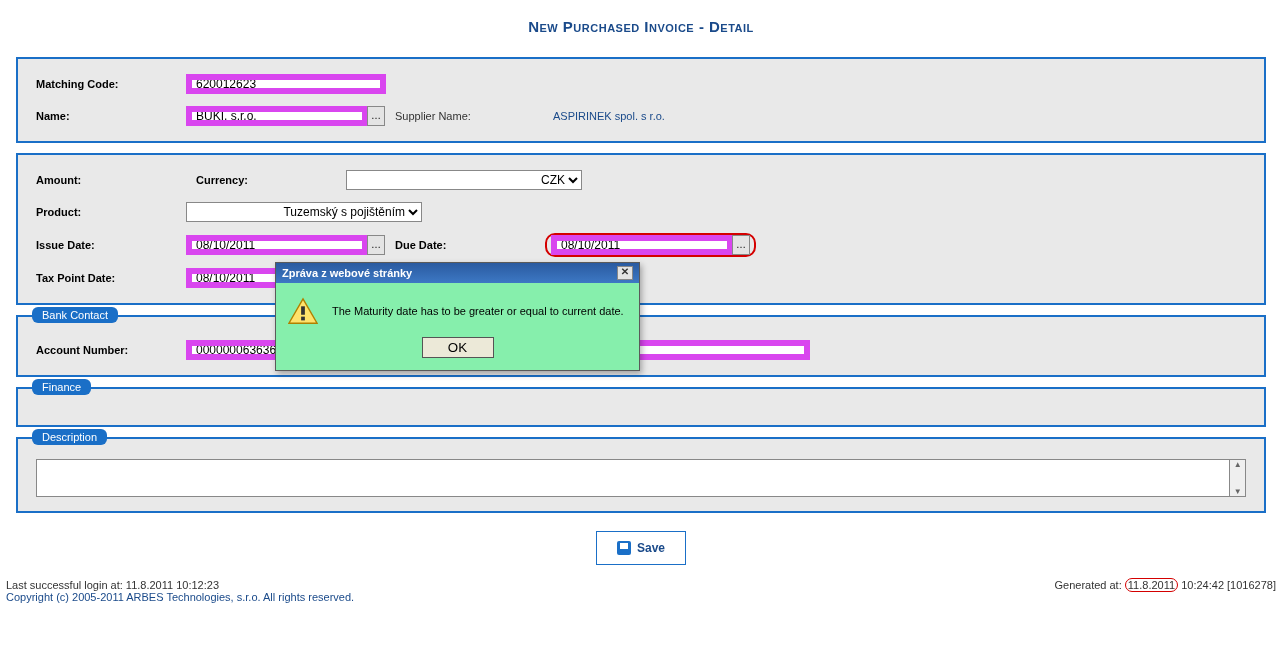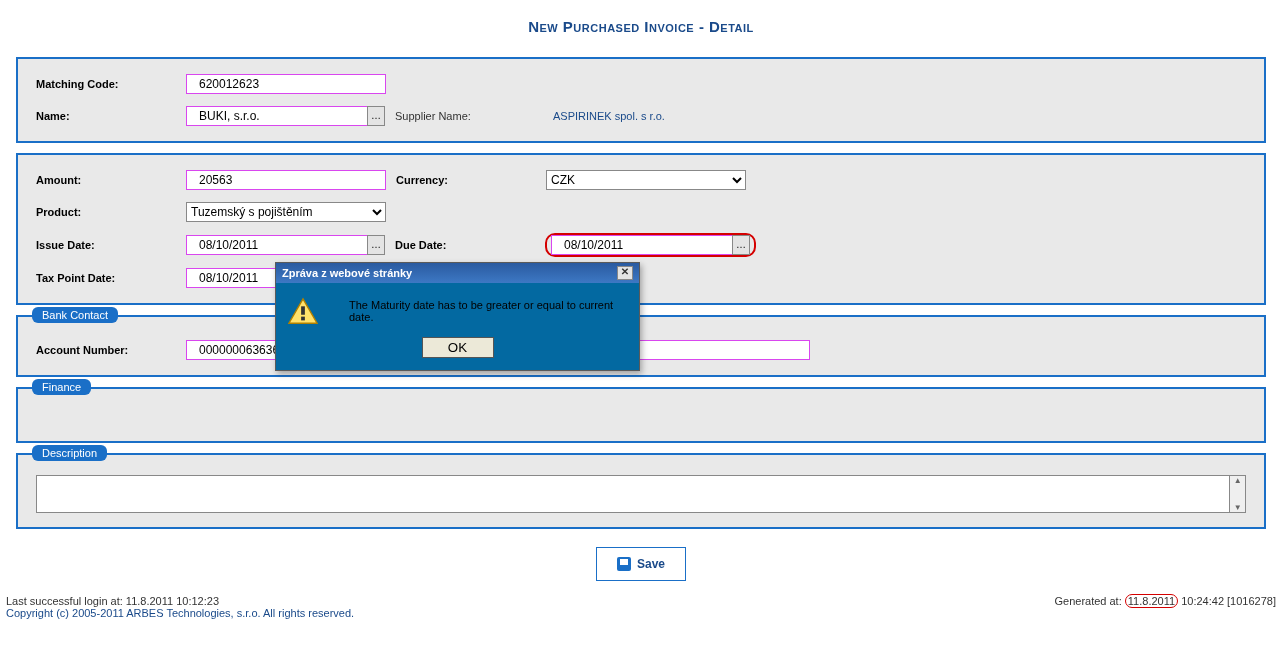--- a/index.html
+++ b/index.html
@@ -49,33 +49,34 @@
     font-weight: bold;
   }
   .label2 {
     width: 150px;
     font-weight: normal;
     color: #333;
   }
   .input-text {
     width: 200px;
     height: 20px;
-    border: 1px solid #d946ef;
+    border: 6px solid #d946ef;
     background: #fff;
     font-family: Arial;
     font-size: 12px;
-    padding: 1px 12px;
+    padding: 1px 4px;
   }
   .input-select {
-    width: 200px;
+    width: 236px;
     height: 20px;
     border: 1px solid #888;
     background: #fff;
     font-family: Arial;
     font-size: 12px;
+    text-align: right;
   }
   .picker-btn {
     width: 18px;
     height: 20px;
     border: 1px solid #888;
     background: #e4e4e4;
     font-size: 10px;
     line-height: 16px;
     text-align: center;
     padding: 0;
@@ -164,21 +165,21 @@
   }
   .footer-left .login { color: #333; }
   .footer-left .copy { color: #1a4a8a; }
   .footer-right { color: #333; }
   
   .modal {
     position: absolute;
     left: 275px;
     top: 262px;
     width: 365px;
-    background: #0369a1;
+    background: #86efac;
     border: 1px solid #5a5a5a;
     box-shadow: 2px 3px 6px rgba(0,0,0,0.3);
     font-family: Tahoma, Arial;
     font-size: 11px;
   }
   .modal-title {
     background: linear-gradient(#2a5aa0, #3d78c4);
     color: #fff;
     font-weight: bold;
     padding: 3px 6px;
@@ -193,21 +194,20 @@
     font-size: 10px;
     line-height: 10px;
     text-align: center;
     color: #333;
     cursor: pointer;
   }
   .modal-body {
     display: flex;
     align-items: center;
     padding: 14px 12px 6px 12px;
-    gap: 17px;
   }
   .warn-icon {
     width: 30px; height: 28px;
     margin-right: 14px;
     position: relative;
   }
   .warn-icon svg { width:100%; height:100%; }
   .modal-msg { flex:1; }
   .modal-footer {
     text-align: center;
@@ -236,21 +236,20 @@
     <input class="input-text" style="width: 182px;" value="BUKI, s.r.o.">
     <button class="picker-btn">…</button>
     <div class="label2 col2">Supplier Name:</div>
     <a href="#" class="supplier-link">ASPIRINEK spol. s r.o.</a>
   </div>
 </div>
 
 <div class="panel">
   <div class="form-row">
     <div class="label">Amount:</div>
-    <input class="input-text" value="20563" style="">
     <div class="label col2" style="width:150px">Currency:</div>
     <select class="input-select">
       <option>CZK</option>
     </select>
   </div>
   <div class="form-row">
     <div class="label">Product:</div>
     <select class="input-select">
       <option>Tuzemský s pojištěním</option>
     </select>
@@ -274,21 +273,21 @@
 
 <div class="panel" style="padding-top:22px">
   <div class="panel-legend">Bank Contact</div>
   <div class="form-row">
     <div class="label">Account Number:</div>
     <input class="input-text" style="width: 420px;" value="000000063636">
     <input class="input-text" style="width: 200px; margin-left: 4px;" value="">
   </div>
 </div>
 
-<div class="panel" style="padding-top:18px;padding-bottom:34px">
+<div class="panel" style="padding-top:18px;padding-bottom:18px">
   <div class="panel-legend">Finance</div>
 </div>
 
 <div class="panel" style="padding-top:20px">
   <div class="panel-legend">Description</div>
   <div class="textarea-wrap">
     <textarea class="textarea" style=""></textarea>
     <div class="scroll-stub">
       <div>▲</div>
         <div>▼</div>

